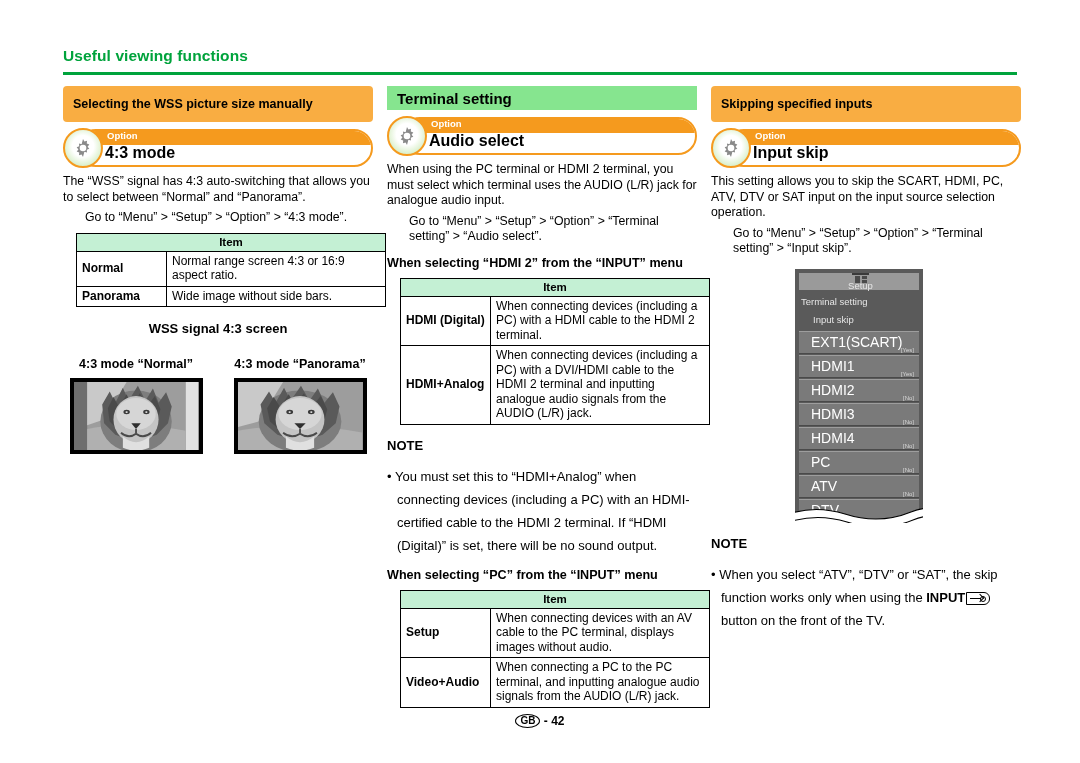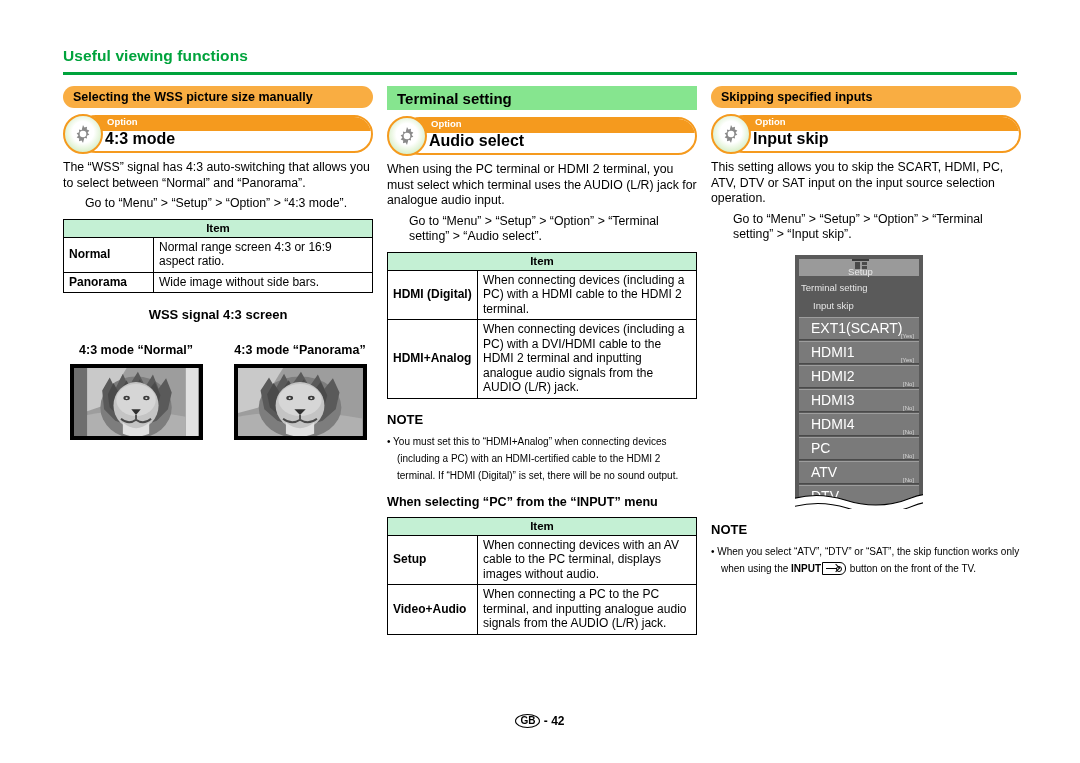--- a/index.html
+++ b/index.html
@@ -25,22 +25,22 @@
 
   
   .col { position: absolute; top: 86px; }
   .col-1 { left: 63px;  width: 310px; }
   .col-2 { left: 387px; width: 310px; }
   .col-3 { left: 711px; width: 310px; }
 
   
   .bar-orange {
     background: #f9ad42;
-    border-radius: 11px;
-    height: 22px;
+    border-radius: 4px;
+    height: 36px;
     display: flex; align-items: center;
     padding: 0 10px;
     font-size: 12.5px; font-weight: bold;
   }
   .bar-green {
     background: #86e58f;
     height: 24px;
     display: flex; align-items: center;
     padding: 0 10px;
     font-size: 15px; font-weight: bold;
@@ -92,20 +92,21 @@
   }
   .para.indent { margin-left: 22px; margin-top: 5px; }
 
   
   table.itbl {
     width: 100%;
     border-collapse: collapse;
     margin-top: 7px;
     font-size: 12px;
     border: 1px solid #000;
+    margin-left: 13px;
   }
   table.itbl th {
     background: #c4f0d4;
     border: 1px solid #000;
     text-align: center;
     font-size: 11.5px;
     font-weight: bold;
     padding: 2px 0 3px;
   }
   table.itbl td {
@@ -134,21 +135,21 @@
     border: 4px solid #000;
     position: relative; overflow: hidden;
     background: #9a9a9a;
   }
   .tvshot.center { margin-left: auto; margin-right: auto; }
   .lion { position: absolute; inset: 0; }
 
   
   .note-h { font-size: 13px; font-weight: bold; margin-top: 13px; }
   .note-b {
-    font-size: 10px; line-height: 17px; margin-top: 6px;
+    font-size: 13px; line-height: 23px; margin-top: 12px;
     padding-left: 10px; text-indent: -10px;
   }
   .subhead {
     font-size: 12.6px; font-weight: bold; margin-top: 11px; line-height:15px;
   }
 
   
   .inputkey {
     display: inline-block; vertical-align: -3px;
     width: 24px; height: 13px;
@@ -362,20 +363,21 @@
         <svg viewBox="0 0 24 24" aria-hidden="true">
           <path fill="#8a8a8a" d="M12 2.2l1.5 2.6 2.9-.8-.3 3 2.8 1.2-1.9 2.3 1.9 2.3-2.8 1.2.3 3-2.9-.8L12 21.8l-1.5-2.6-2.9.8.3-3-2.8-1.2 1.9-2.3-1.9-2.3 2.8-1.2-.3-3 2.9.8z"></path>
           <circle cx="12" cy="12" r="3.6" fill="#ffffff"></circle>
         </svg>
       </div>
     </div>
 
     <div class="para">When using the PC terminal or HDMI 2 terminal, you must select which terminal uses the AUDIO (L/R) jack for analogue audio input.</div>
     <div class="para indent">Go to “Menu” &gt; “Setup” &gt; “Option” &gt; “Terminal setting” &gt; “Audio select”.</div>
 
+    <div class="subhead">When selecting “HDMI 2” from the “INPUT” menu</div>
 
     <table class="itbl">
       <tbody>
           <tr>
             <th colspan="2">Item</th>
           </tr>
       <tr>
         <td class="k">HDMI (Digital)</td>
         <td>When connecting devices (including a PC) with a HDMI cable to the HDMI 2 terminal.</td>
       </tr>

